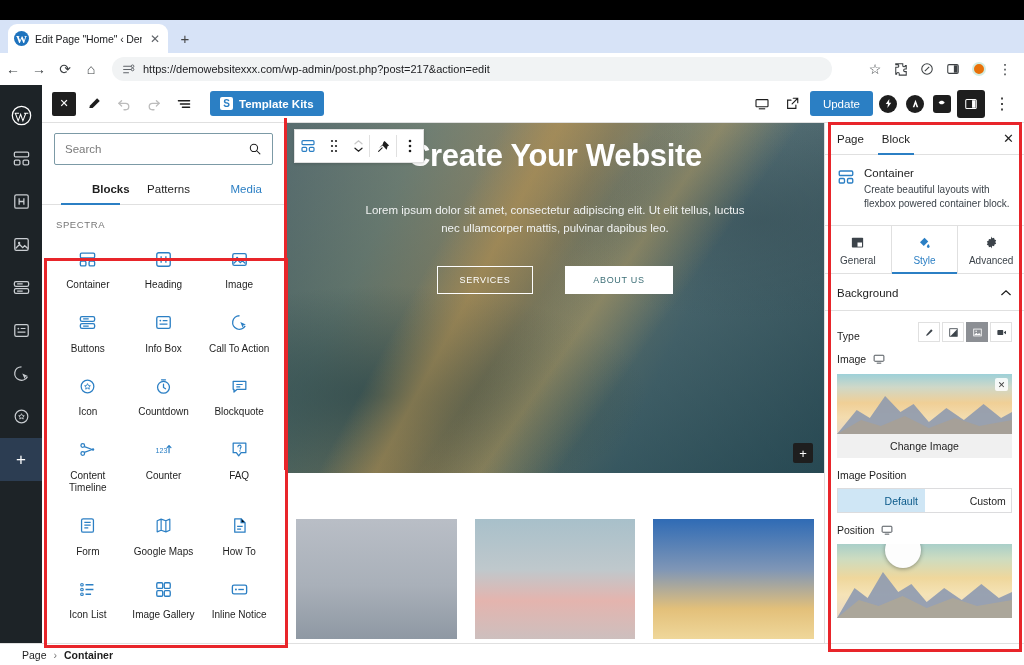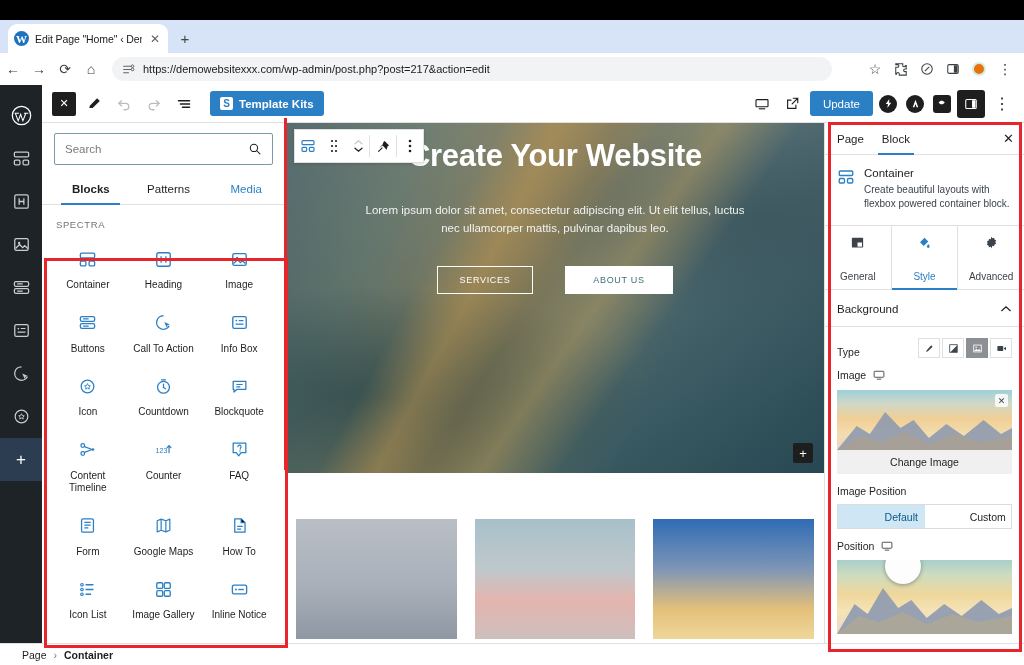--- a/index.html
+++ b/index.html
@@ -128,21 +128,21 @@
     font-family: "Liberation Sans", sans-serif; background: transparent;
   }
   .search-box input::placeholder { color: #7a7a7a; }
   .tabs {
     display: flex; border-bottom: 1px solid #e0e0e0; padding: 0 0 0 10px;
   }
   .tab-it {
     flex: 1 1 0; text-align: center; font-size: 11.5px; padding: 10px 0 9px;
     color: #1e1e1e; cursor: pointer; position: relative;
   }
-  .tab-it.active { font-weight: bold; }
+  .tab-it.active { font-weight: bold; text-align: right; }
   .tab-it.active::after {
     content: ""; position: absolute; left: 12%; right: 12%; bottom: -1px;
     height: 2px; background: #2b7fc4;
   }
   .tab-it.link { color: #2b7fc4; }
   .sect-label {
     font-size: 9.5px; color: #757575; letter-spacing: .6px; padding: 14px 14px 6px;
   }
   .blockgrid {
     display: grid; grid-template-columns: repeat(3, 1fr);
@@ -242,21 +242,21 @@
     content: ""; position: absolute; left: -4px; right: -4px; bottom: 0; height: 2px; background: #2b7fc4;
   }
   .set-close { position: absolute; right: 10px; font-size: 13px; color: #1e1e1e; cursor: pointer; }
   .blk-card { padding: 12px 12px 14px; display: flex; gap: 9px; border-bottom: 1px solid #e0e0e0; }
   .blk-card-ico { color: #2b7fc4; flex: 0 0 auto; margin-top: 1px; }
   .blk-card-ttl { font-size: 11.5px; color: #1e1e1e; margin-bottom: 4px; }
   .blk-card-desc { font-size: 10px; color: #3c434a; line-height: 1.4; }
   .seg-tabs { display: flex; border-bottom: 1px solid #e0e0e0; }
   .seg {
     flex: 1 1 0; padding: 9px 0 7px; display: flex; flex-direction: column;
-    align-items: center; gap: 21px; font-size: 10px; color: #3c434a; cursor: pointer;
+    align-items: center; gap: 5px; font-size: 10px; color: #3c434a; cursor: pointer;
     position: relative;
   }
   .seg.active { color: #2b7fc4; }
   .seg.active::after {
     content: ""; position: absolute; left: 0; right: 0; bottom: -1px; height: 2px; background: #2b7fc4;
   }
   .seg.active { border-left: 1px solid #e0e0e0; border-right: 1px solid #e0e0e0; }
   .panel-head {
     display: flex; align-items: center; justify-content: space-between;
     padding: 13px 12px 11px; border-bottom: 1px solid #e0e0e0;
@@ -563,35 +563,35 @@
                 <rect x="3" y="4.5" width="18" height="6" rx="2" fill="none" stroke="currentColor" stroke-width="1.7"></rect>
                 <rect x="3" y="13.5" width="18" height="6" rx="2" fill="none" stroke="currentColor" stroke-width="1.7"></rect>
                 <path d="M6.5 7.5h7M6.5 16.5h7" stroke="currentColor" stroke-width="1.7"></path>
               </svg>
             </div>
           <div class="block-name">Buttons</div>
         </div>
         <div class="block-cell">
           <div class="block-ico">
               <svg width="19" height="19" viewBox="0 0 24 24">
-                <path d="M12 3.5a8.5 8.5 0 107.2 12.8" fill="none" stroke="currentColor" stroke-width="1.7"></path>
-                <path d="M13 11.5l7 3-3 1-1 3z" fill="currentColor"></path>
-              </svg>
-            </div>
-          <div class="block-name">Call To Action</div>
-        </div>
-        <div class="block-cell">
-          <div class="block-ico">
-              <svg width="19" height="19" viewBox="0 0 24 24">
                 <rect x="3.5" y="4.5" width="17" height="15" rx="2" fill="none" stroke="currentColor" stroke-width="1.7"></rect>
                 <circle cx="8" cy="9.5" r="1.1" fill="currentColor"></circle>
                 <path d="M11 9.5h6M7 14h10" stroke="currentColor" stroke-width="1.6"></path>
               </svg>
             </div>
           <div class="block-name">Info Box</div>
+        </div>
+        <div class="block-cell">
+          <div class="block-ico">
+              <svg width="19" height="19" viewBox="0 0 24 24">
+                <path d="M12 3.5a8.5 8.5 0 107.2 12.8" fill="none" stroke="currentColor" stroke-width="1.7"></path>
+                <path d="M13 11.5l7 3-3 1-1 3z" fill="currentColor"></path>
+              </svg>
+            </div>
+          <div class="block-name">Call To Action</div>
         </div>
 
         <div class="block-cell">
           <div class="block-ico">
               <svg width="19" height="19" viewBox="0 0 24 24">
                 <circle cx="12" cy="12" r="8" fill="none" stroke="currentColor" stroke-width="1.6"></circle>
                 <path d="M12 8.4l1.15 2.4 2.5.3-1.85 1.75.5 2.5-2.3-1.3-2.3 1.3.5-2.5-1.85-1.75 2.5-.3z" fill="none" stroke="currentColor" stroke-width="1.1"></path>
               </svg>
             </div>
           <div class="block-name">Icon</div>

